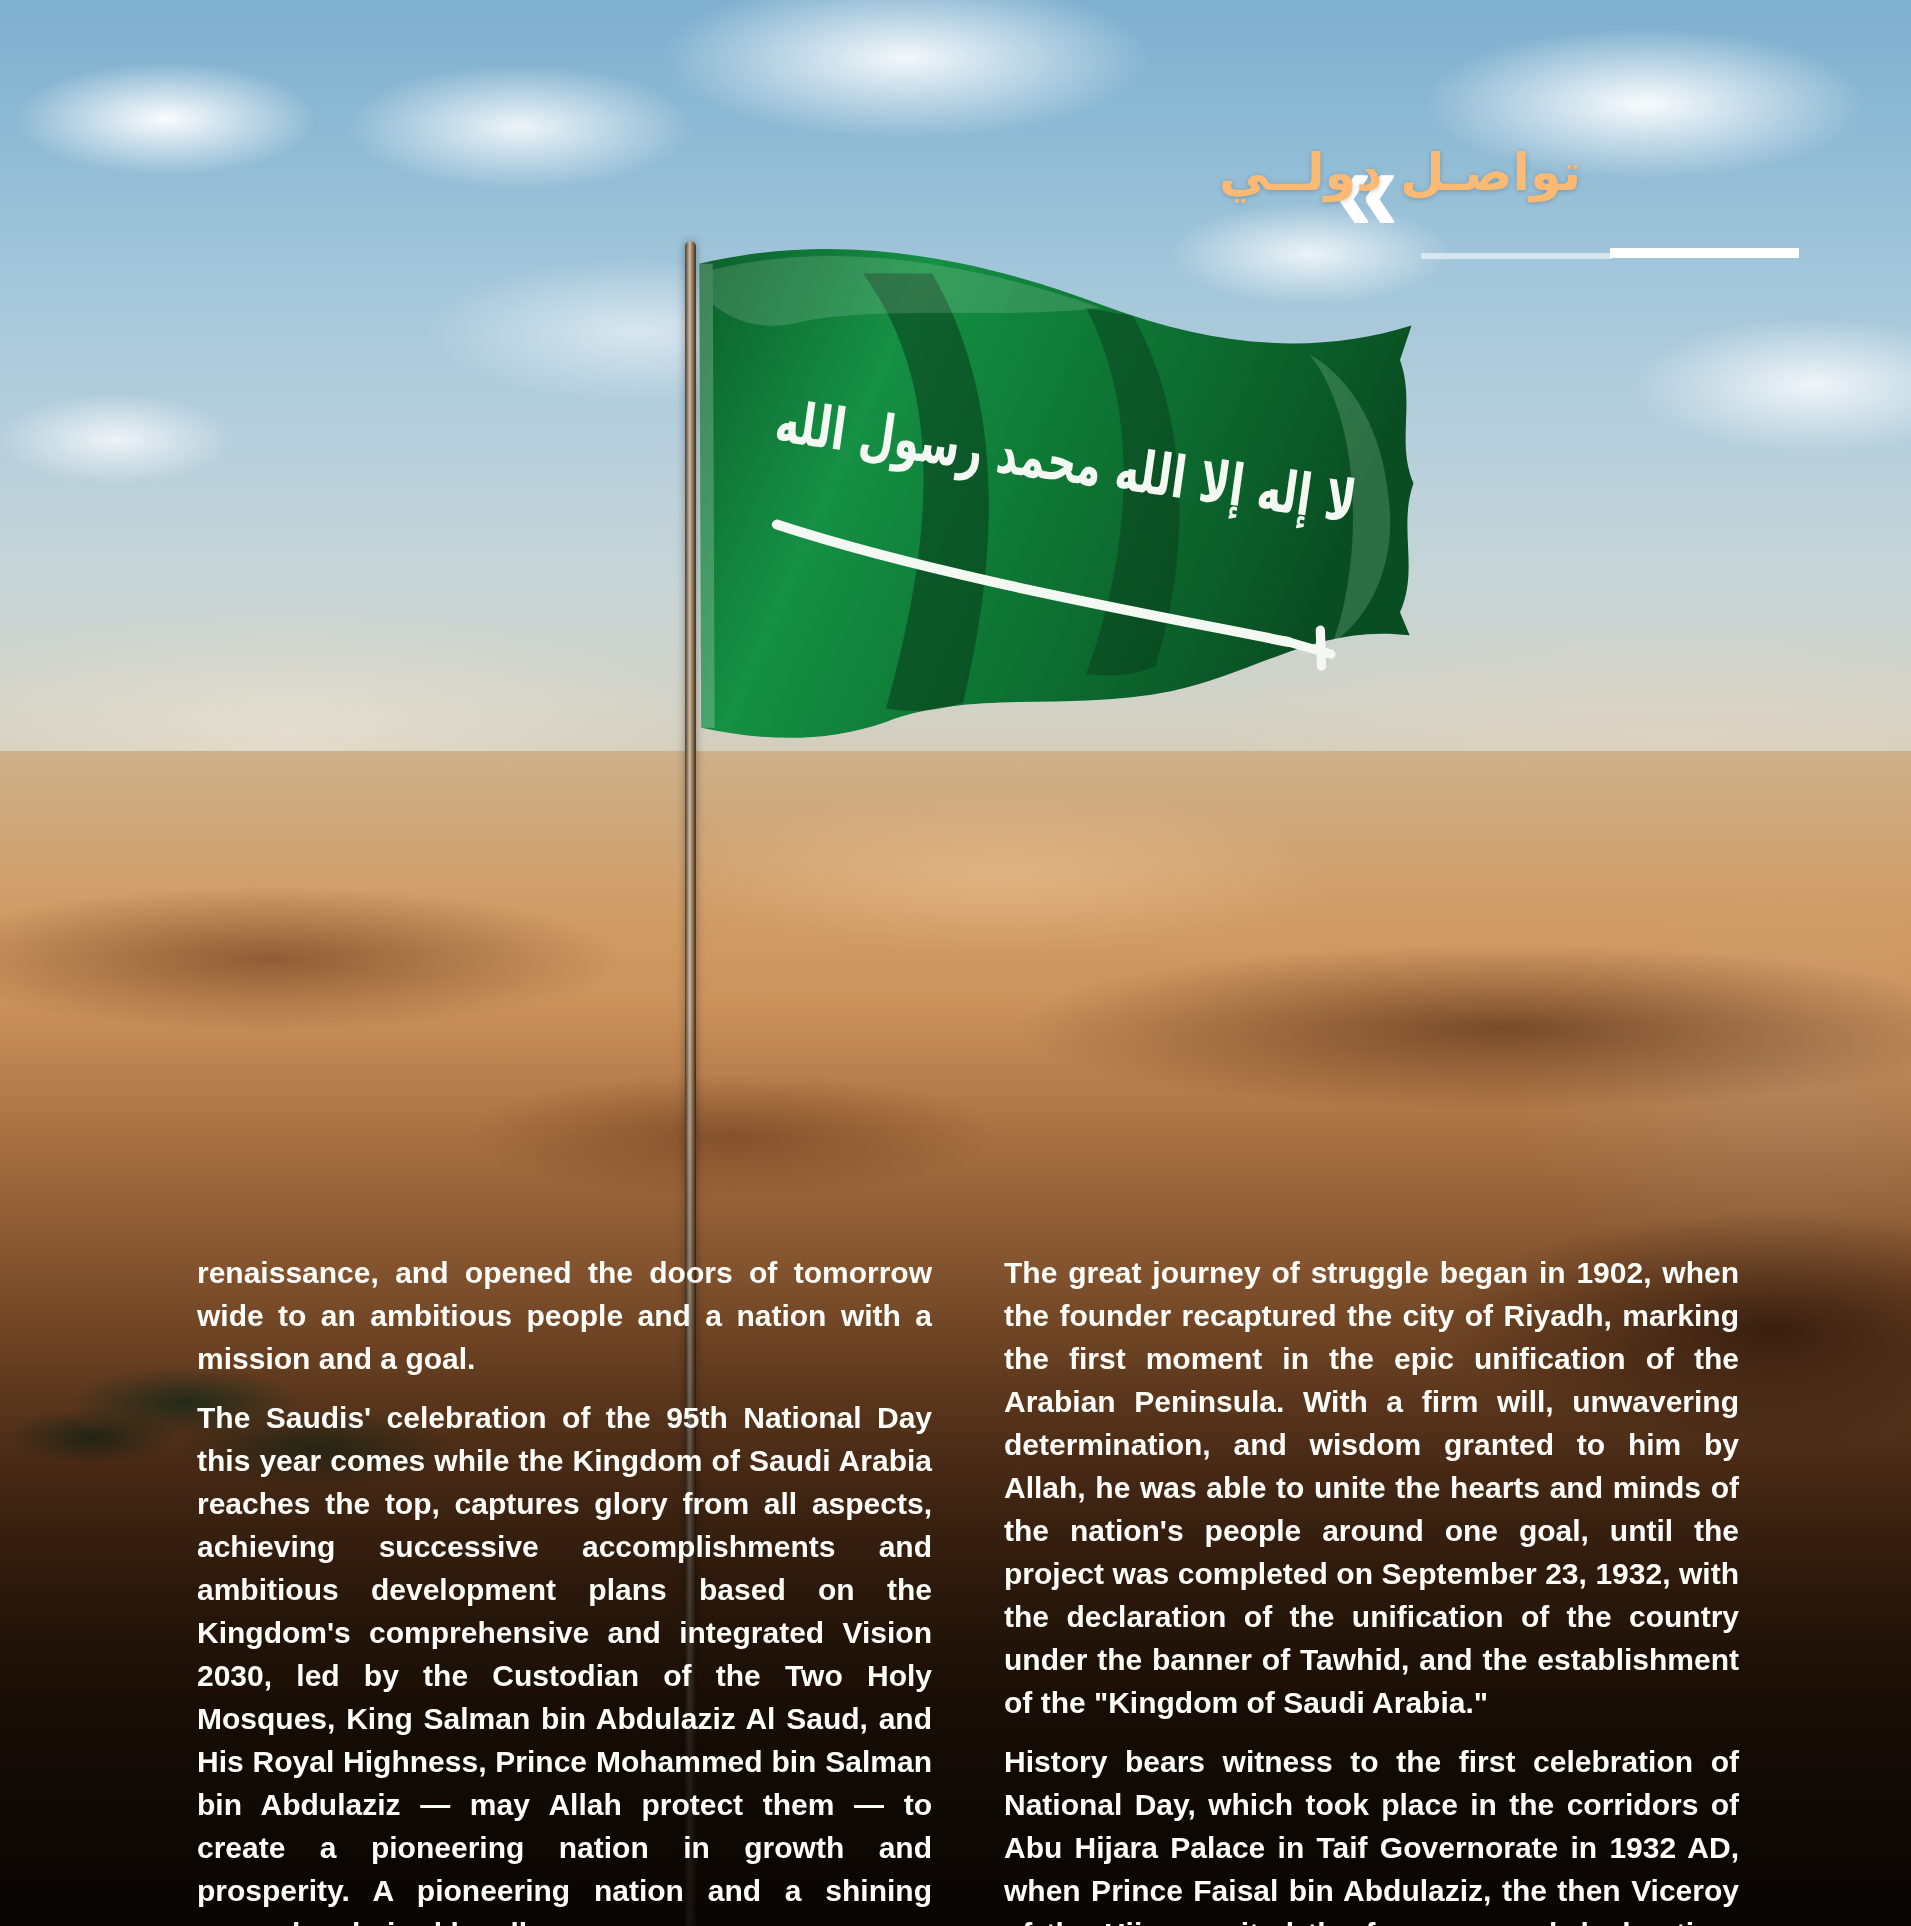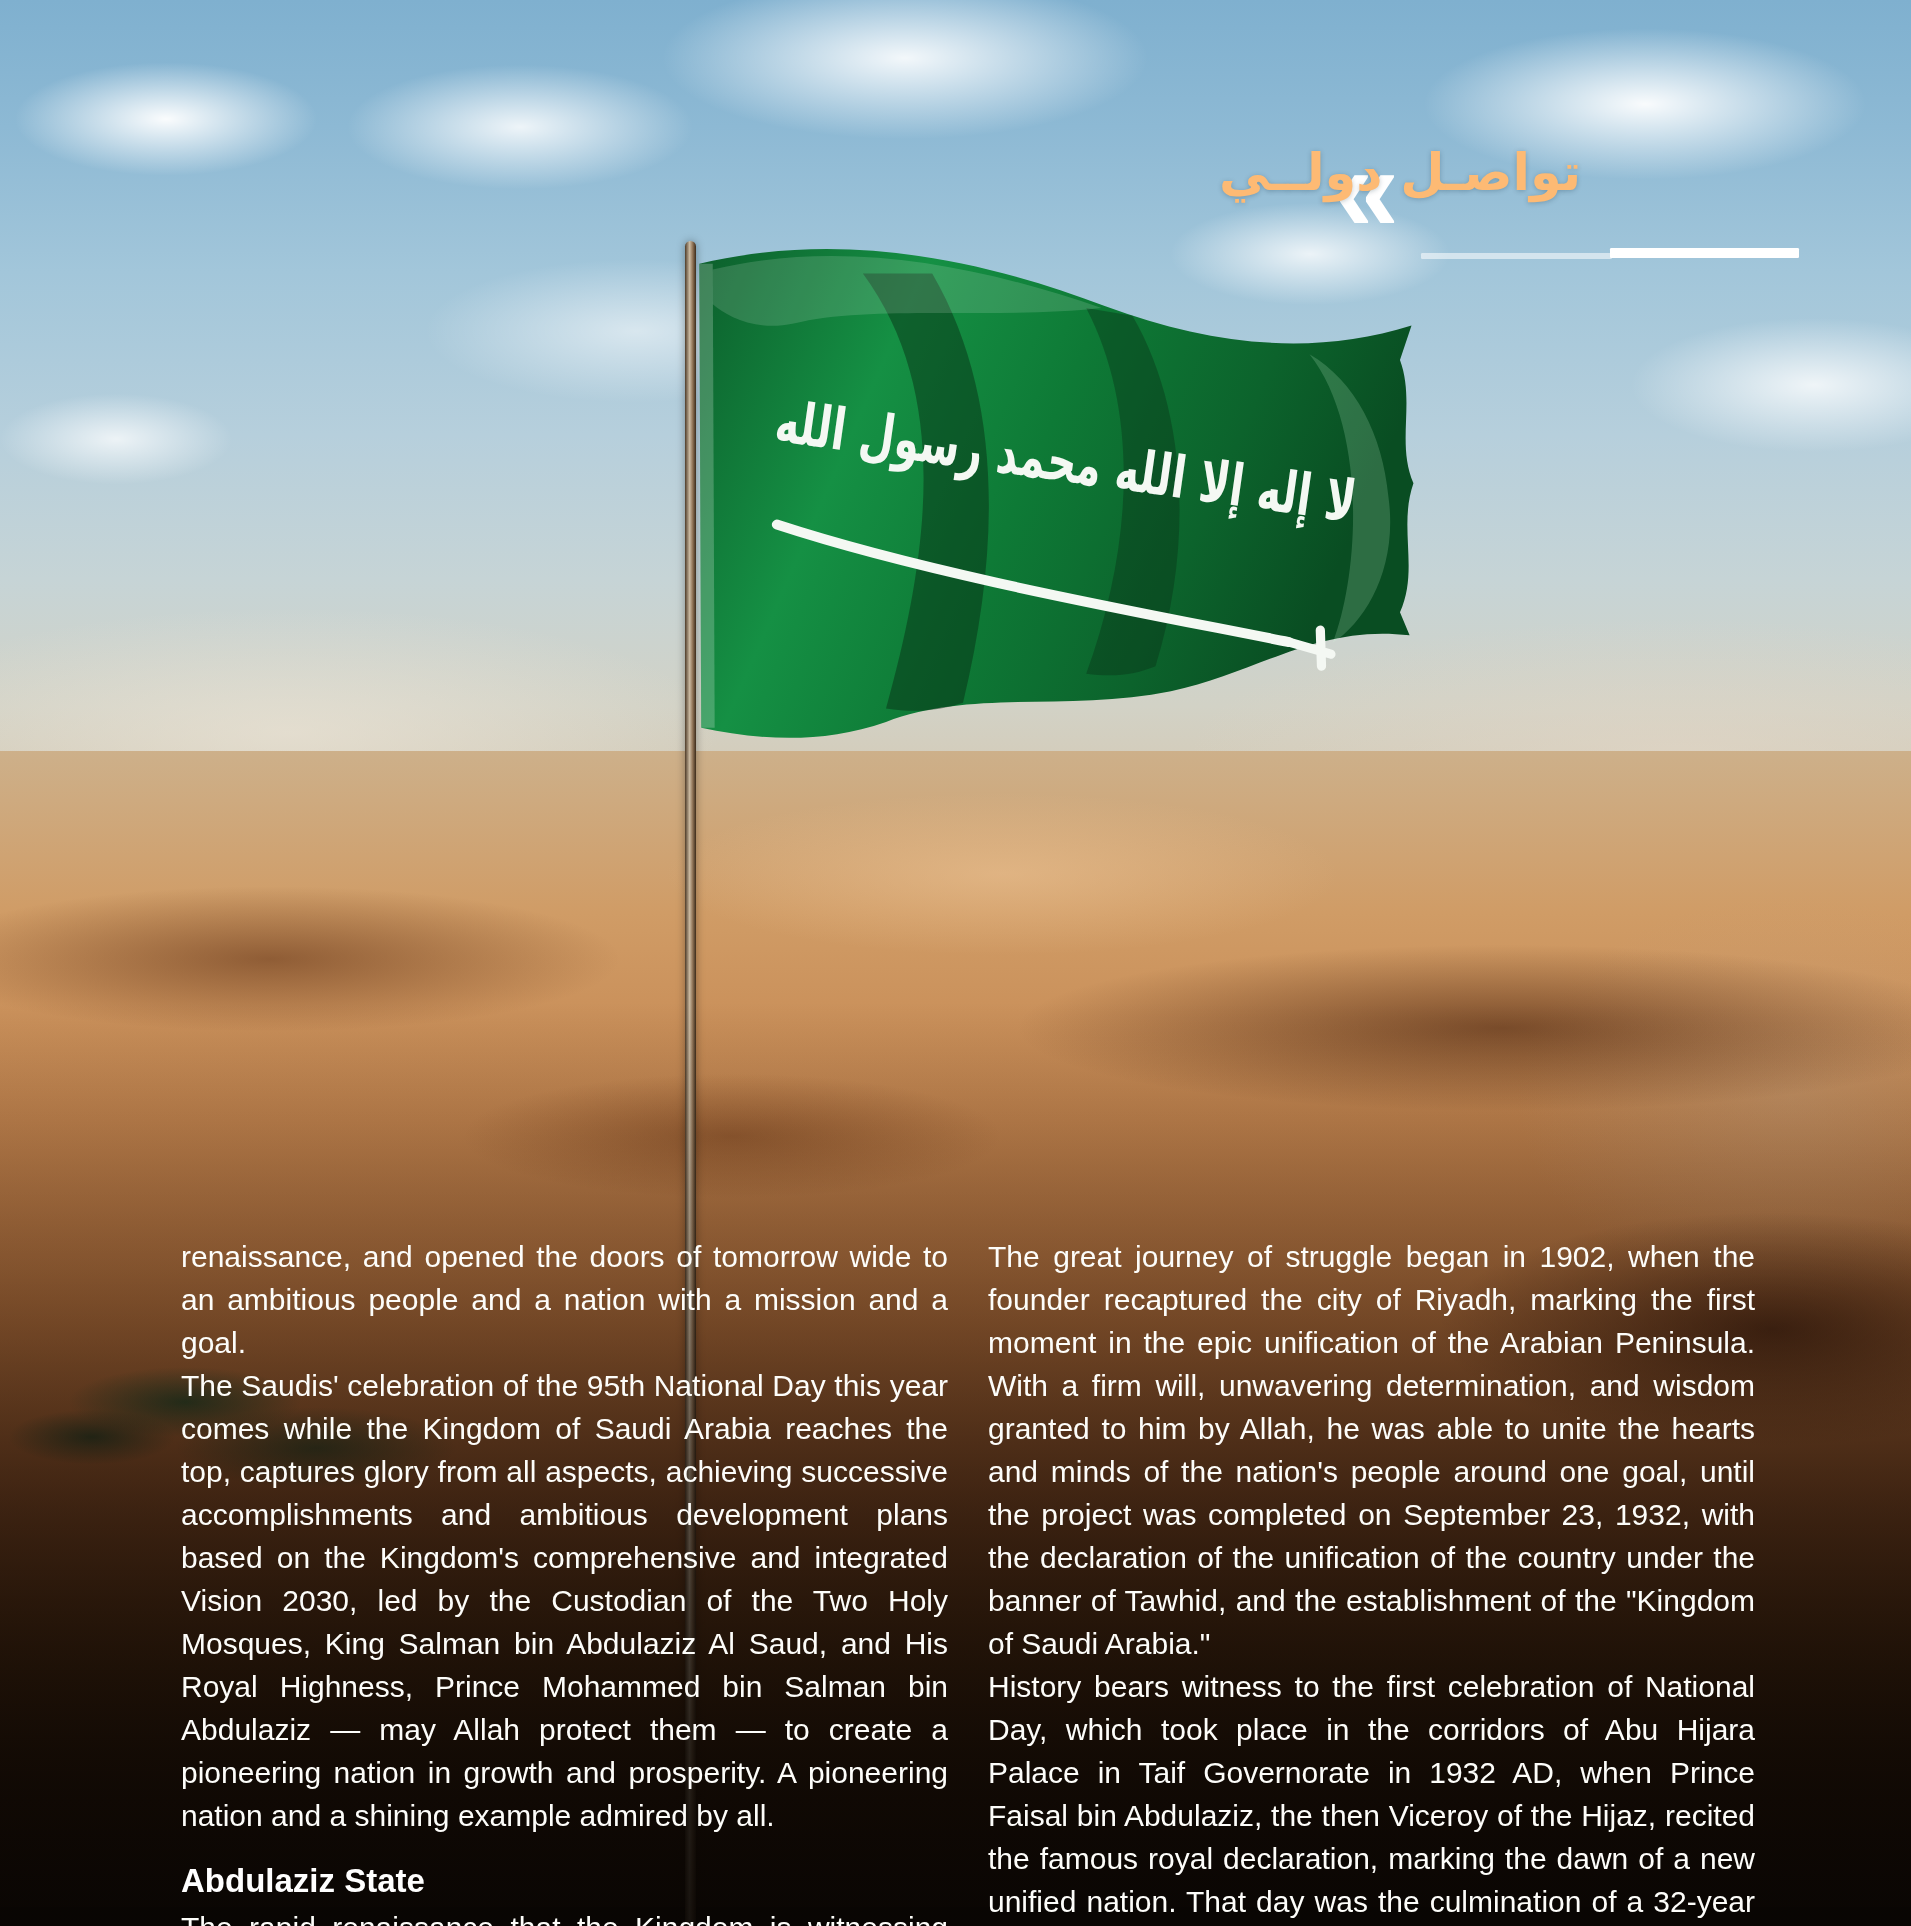--- a/index.html
+++ b/index.html
@@ -87,21 +87,21 @@
     background:rgba(255,255,255,.55); border-radius:1.2px;
   }
   
   .col{
     position:absolute; top:1235px; width:767px; height:1271px;
     color:#fdfdfa; font-size:30px; line-height:43px;
     text-align:justify; overflow:hidden;
   }
   .col-left{ left:181px; }
   .col-right{ left:988px; }
-  .col p{ margin:0; }
+  .col p{ margin:16px;font-weight:bold; }
   .col h2{
     margin:22.3px 0 3.9px 0; font-size:33px; line-height:43px;
     font-weight:bold; color:#fff; text-align:left;
   }
 </style>
 </head>
 <body>
 
 <div class="page">
 

